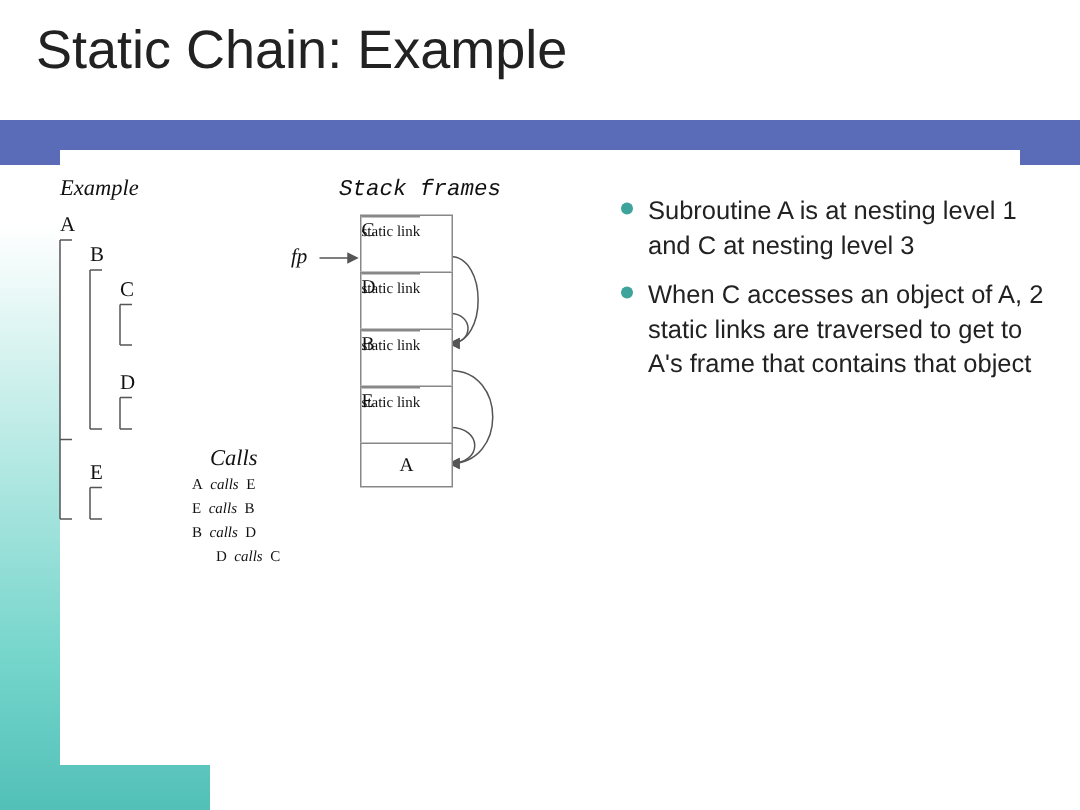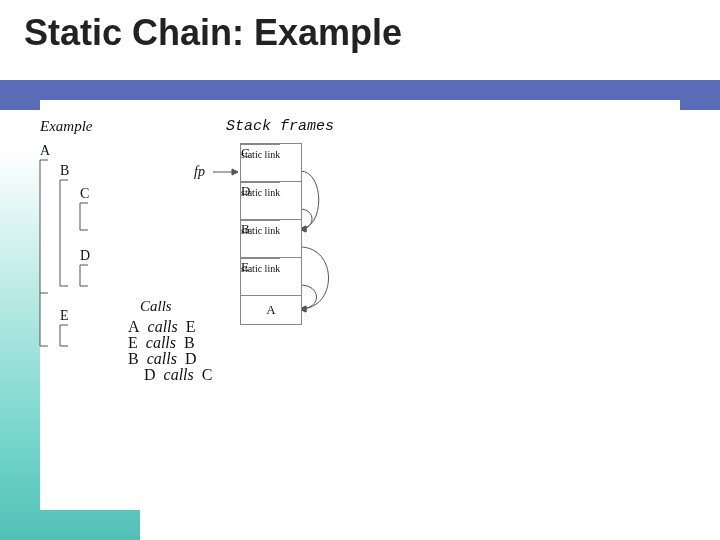--- a/index.html
+++ b/index.html
@@ -25,21 +25,21 @@
     height: 390px;
     background: linear-gradient(180deg, #ffffff 0%, #64d0c5 75%, #3fb9b0 100%);
     opacity: 0.9;
     z-index: 0;
   }
   .title {
     position: absolute;
     top: 12px;
     left: 24px;
     font-size: 36px;
-    font-weight: 700;
+    font-weight: 400;
     color: #222;
     z-index: 2;
   }
   .accent-line {
     position: absolute;
     top: 80px;
     left: 0;
     height: 30px;
     background: #5a6bb8;
     z-index: 1;
@@ -102,21 +102,21 @@
     position: absolute;
   }
   .heading {
     font-style: italic;
     font-size: 15px;
   }
   .sub-label {
     font-size: 14px;
   }
   .calls-label {
-    font-size: 16px;
+    font-size: 10px;
   }
   .stack-box {
     position: absolute;
     border: 1px solid #888;
     background: #fff;
     text-align: center;
     font-size: 13px;
     line-height: 1.4;
   }
   .top-half {
@@ -152,20 +152,22 @@
 <div class="slide">
   <div class="bg-gradient"></div>
   <div class="accent-line" style="width:720px;"></div>
 
   <div class="title">Static Chain: Example</div>
 
   <div class="white-panel"></div>
 
   <div class="bullets">
     <ul>
+      <li>Subroutine A is at nesting level 1 and C at nesting level 3</li>
+      <li>When C accesses an object of A, 2 static links are traversed to get to A's frame that contains that object</li>
     </ul>
   </div>
 
   <div class="diagram">
 
     <div class="heading" style="left:0px; top:0px;">Example</div>
     <div class="heading" style="left:186px; top:0px;font-family:Liberation Mono, monospace;">Stack frames</div>
 
     <div class="sub-label" style="left:0px;  top:25px;">A</div>
     <div class="sub-label" style="left:20px; top:45px;">B</div>

